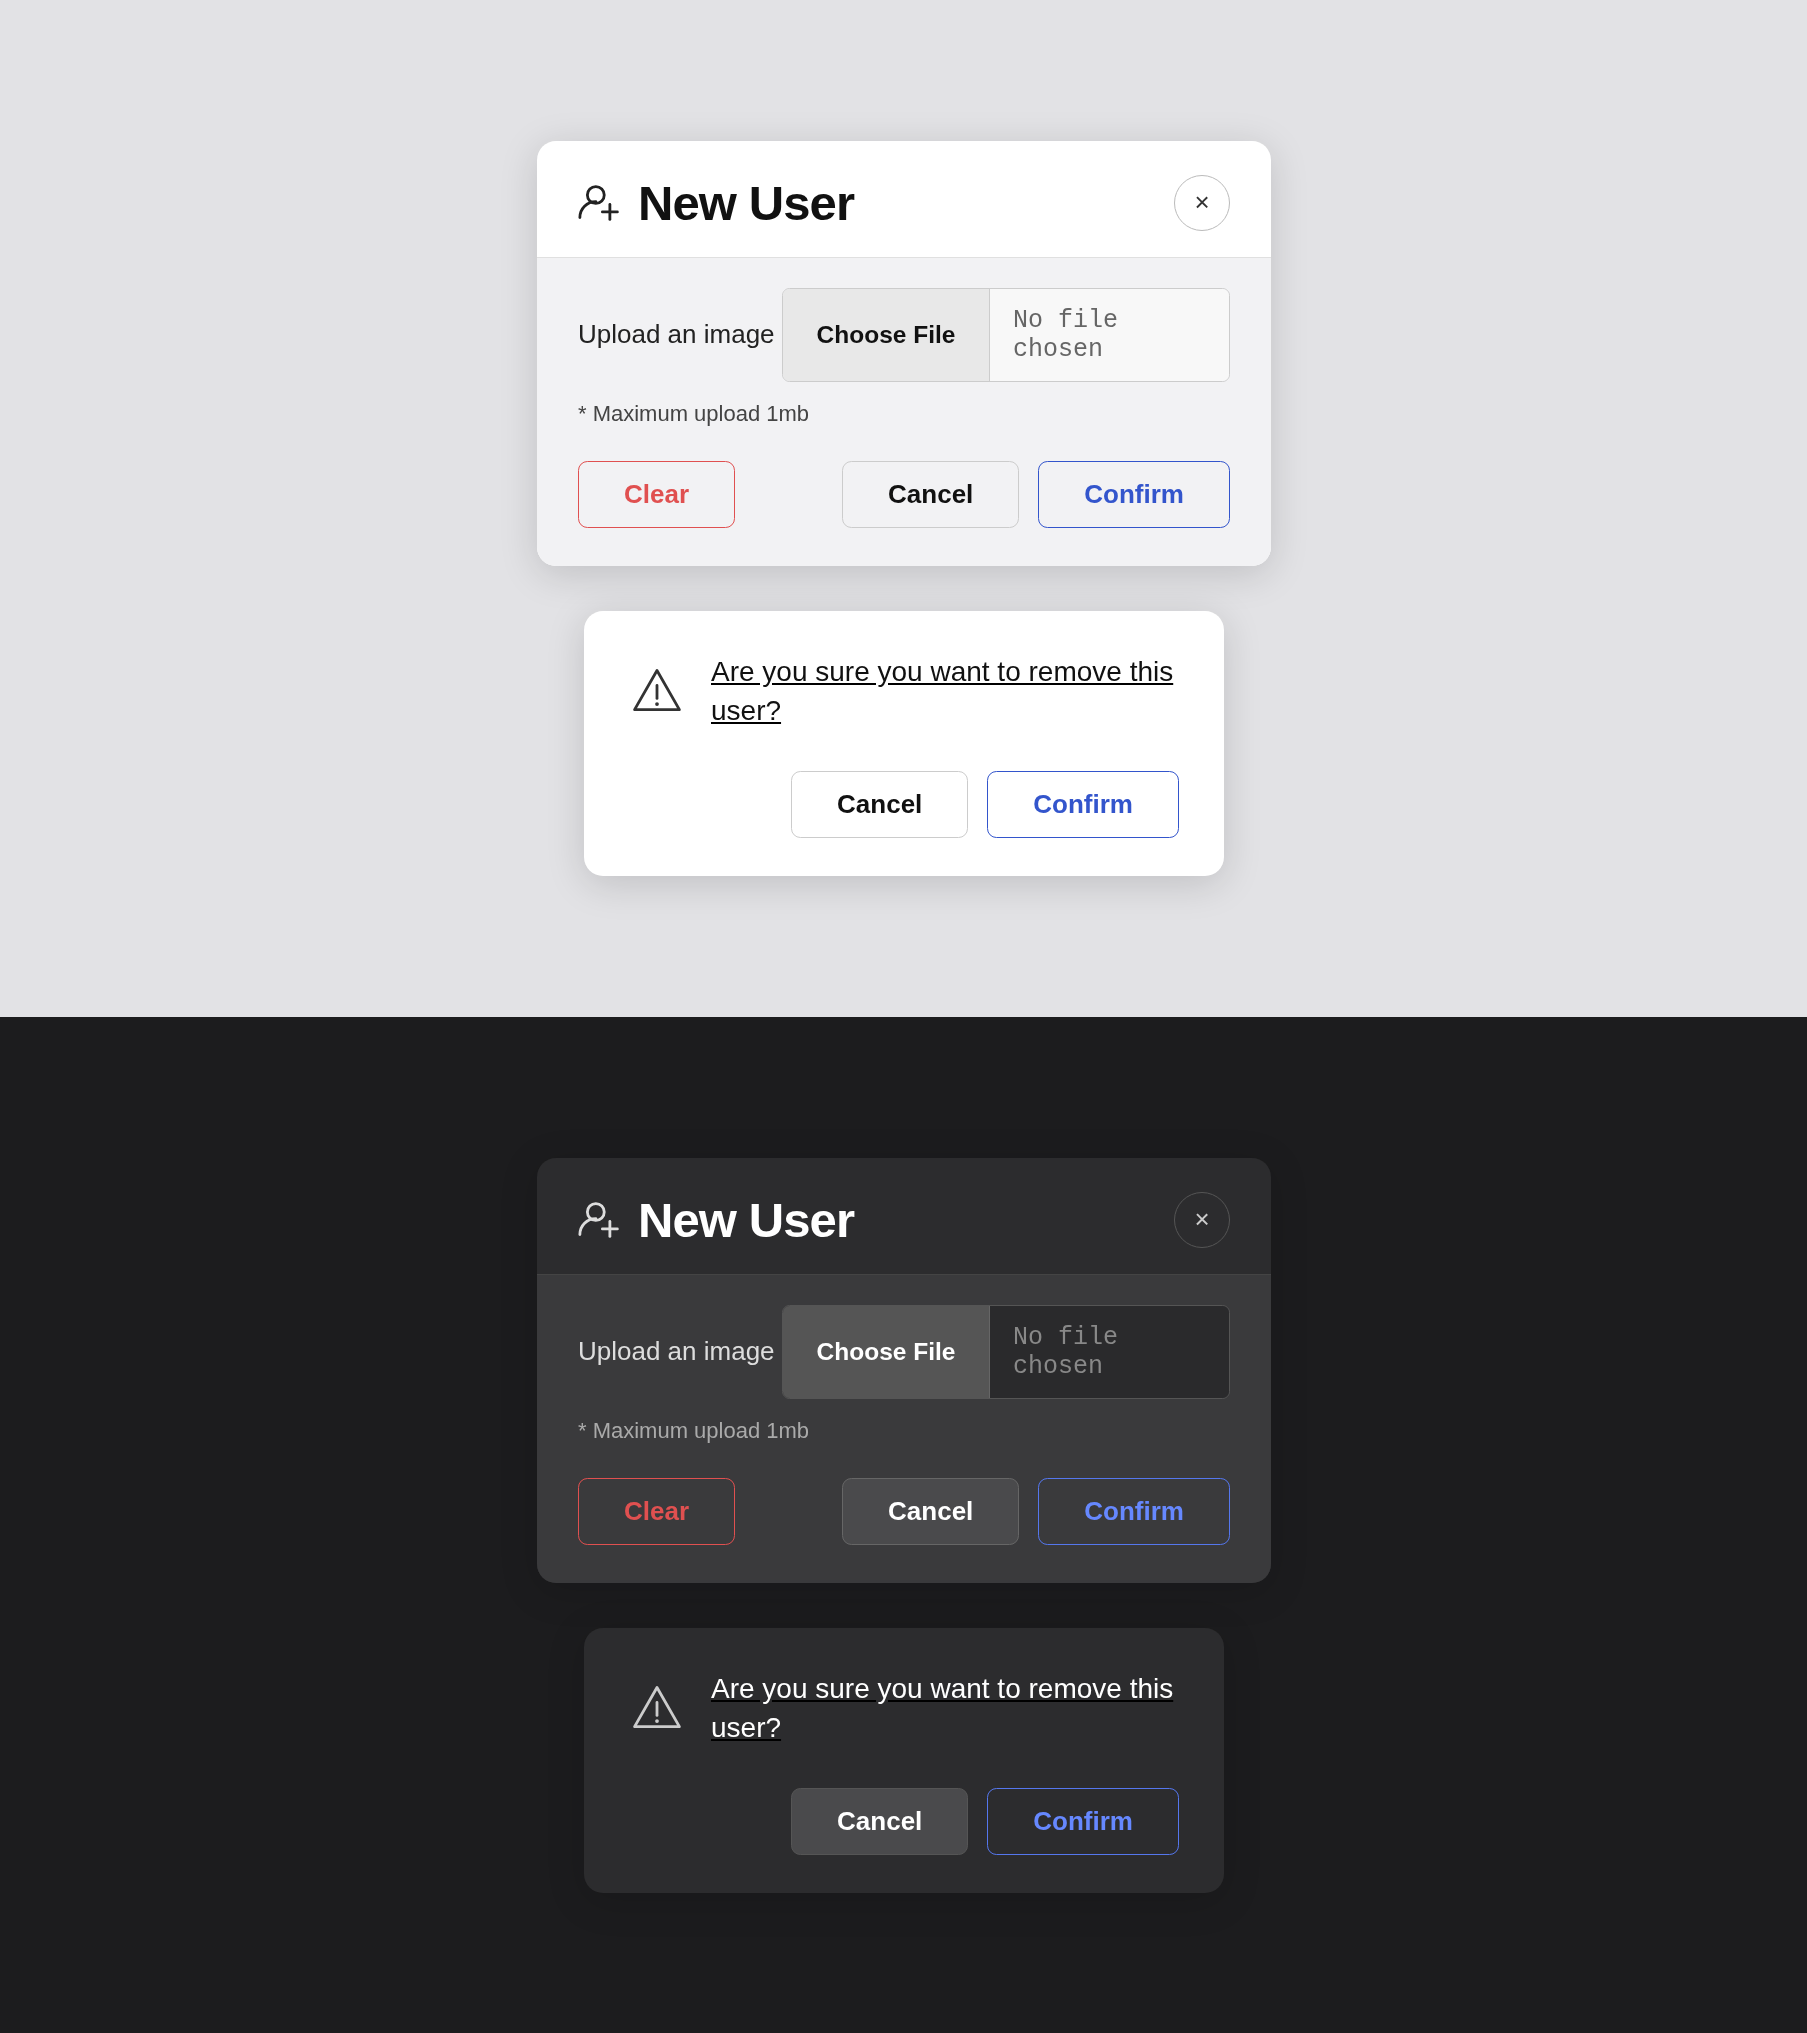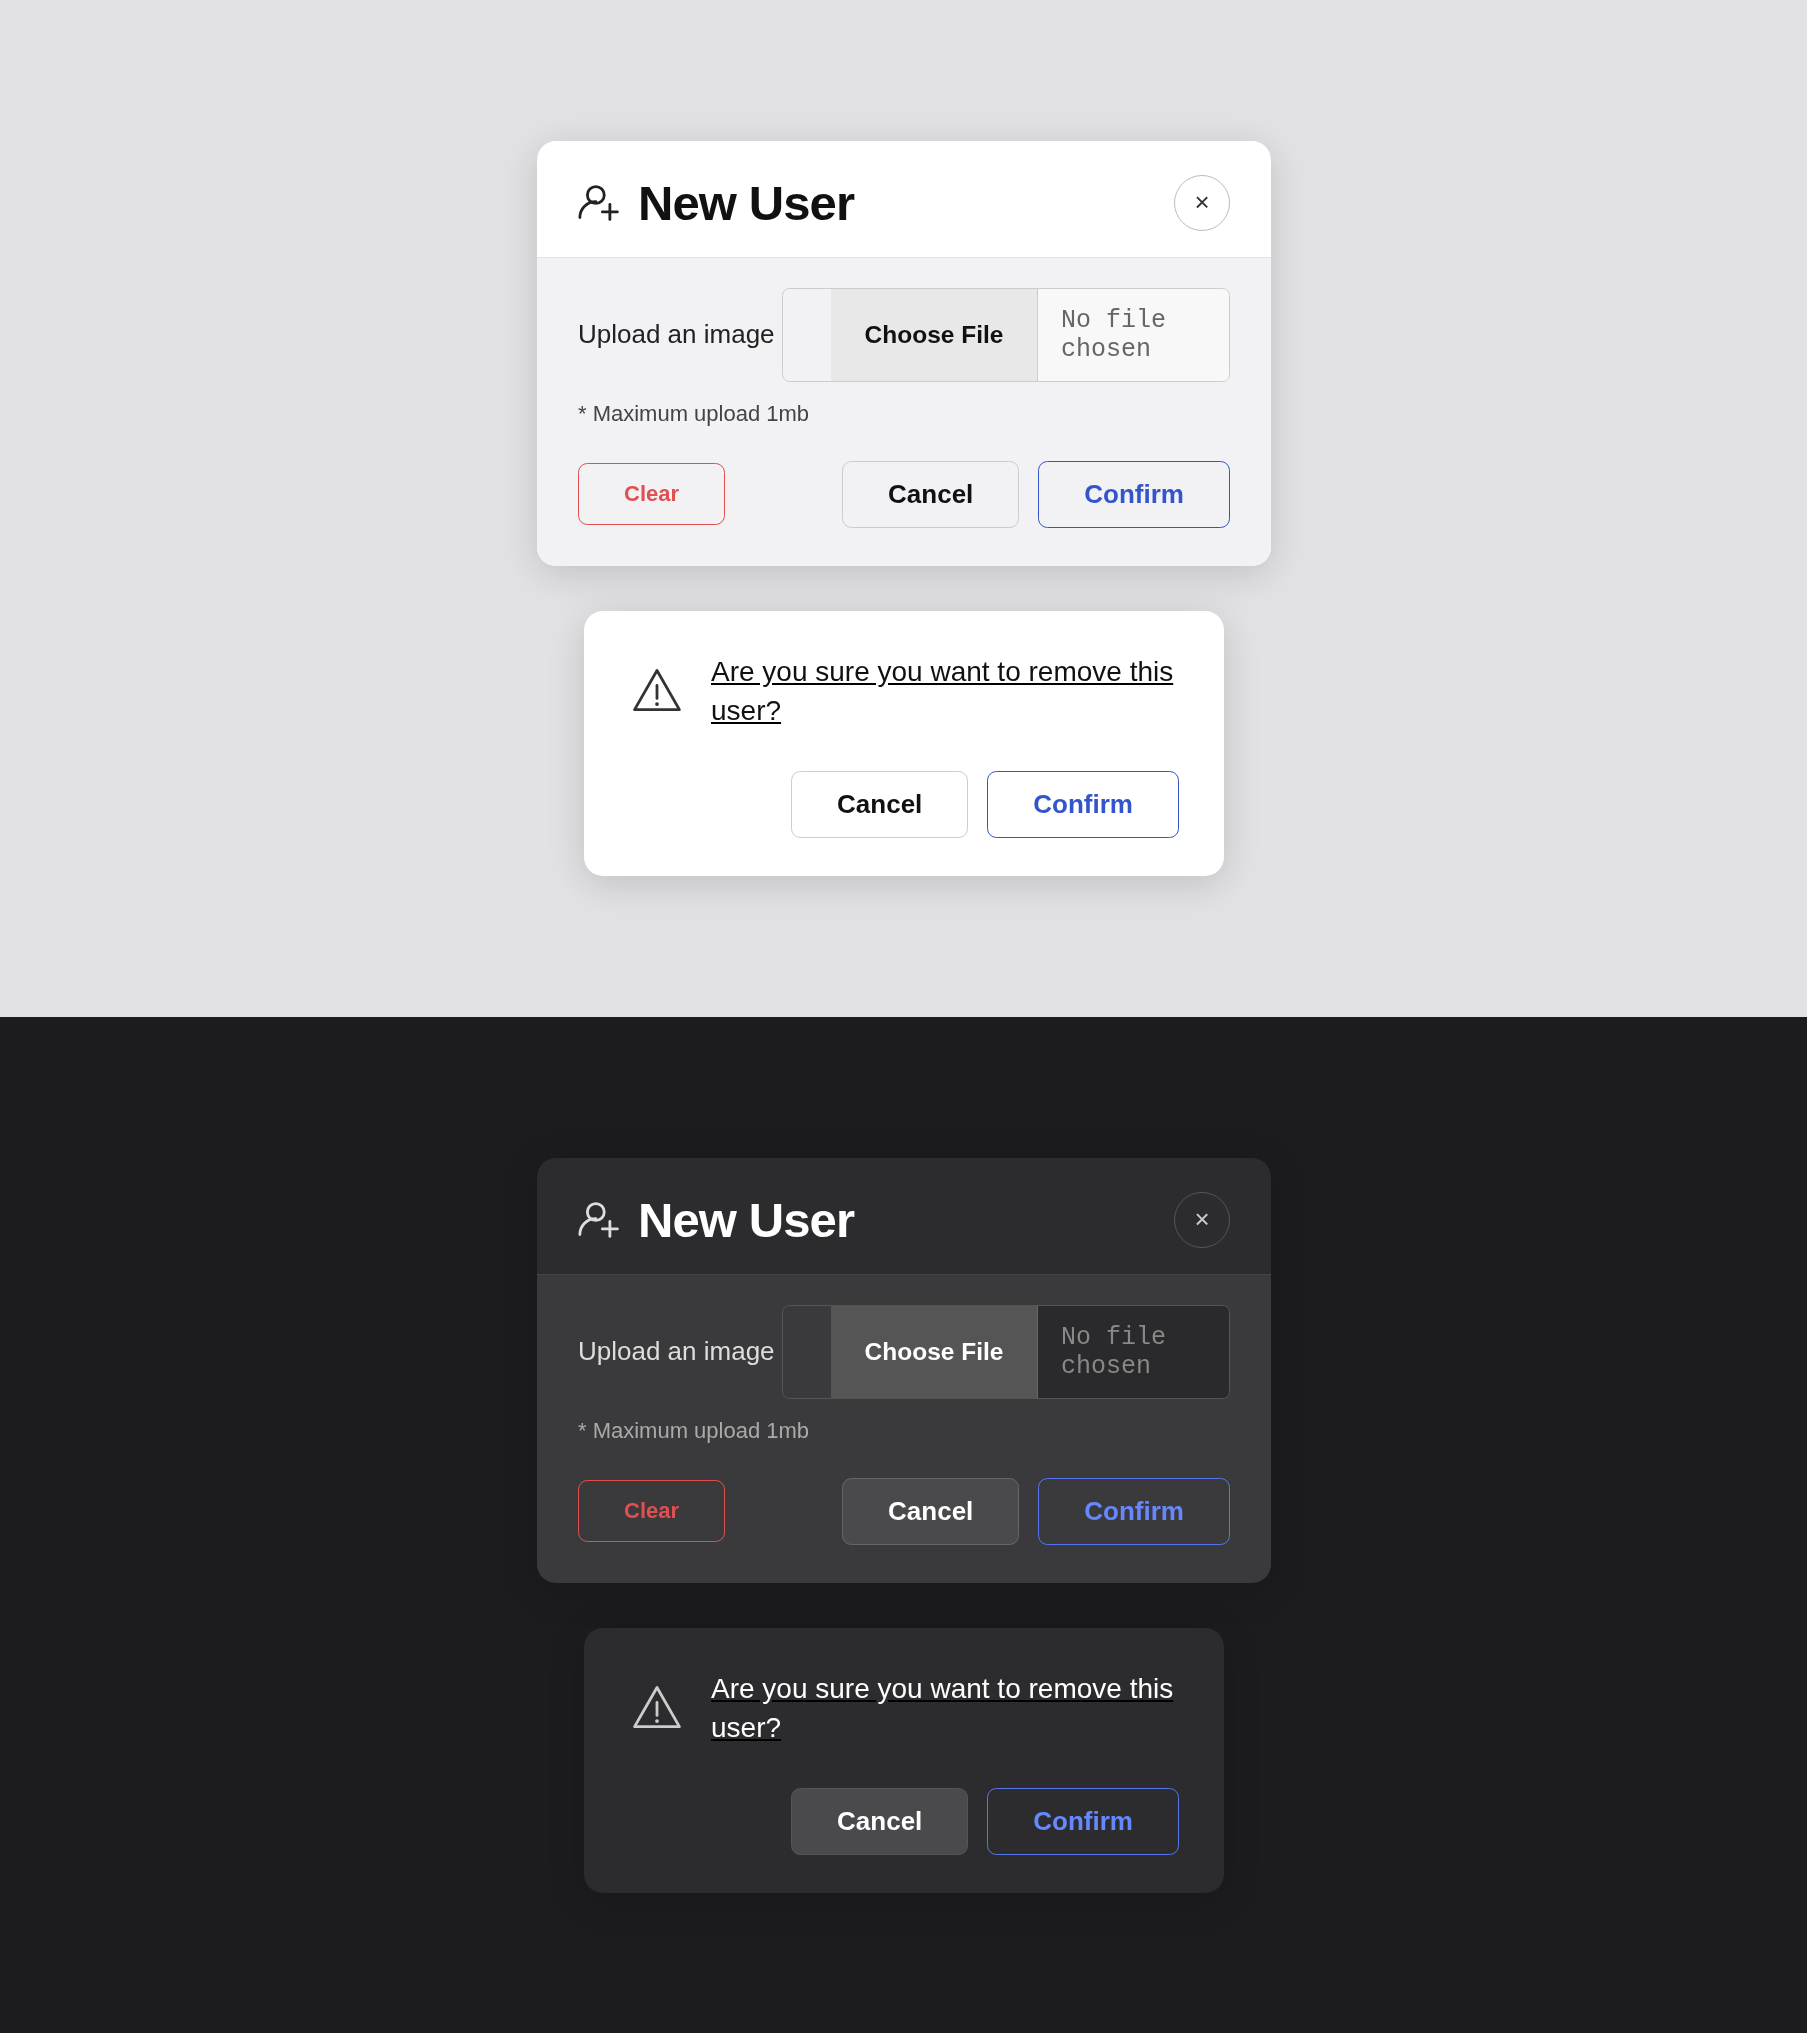--- a/index.html
+++ b/index.html
@@ -145,21 +145,20 @@
     .upload-label.dark {
       color: #dddddd;
     }
 
     .file-input-wrapper {
       display: flex;
       border-radius: 7.5px;
       overflow: hidden;
       border: 1.4px solid #cccccc;
       flex: 1;
-      padding-left: 48px;
     }
 
     .file-input-wrapper.dark {
       border-color: #555555;
     }
 
     .choose-file-btn {
       padding: 17px 34px;
       font-size: 24.5px;
       font-weight: 700;
@@ -214,21 +213,21 @@
 
     
     .modal-footer {
       display: flex;
       align-items: center;
       gap: 19px;
     }
 
     .btn-clear {
       padding: 17px 45px;
-      font-size: 22px;
+      font-size: 26px;
       font-weight: 600;
       border-radius: 9.4px;
       cursor: pointer;
       border: 1.9px solid;
     }
 
     .btn-clear.light {
       border-color: #e05050;
       color: #e05050;
       background: transparent;

